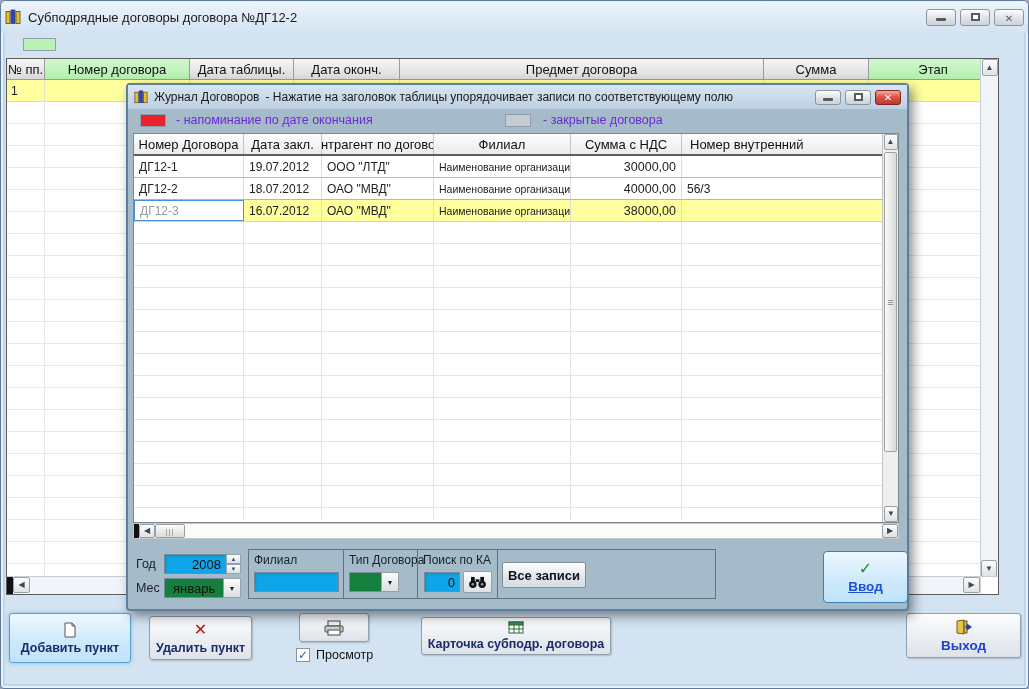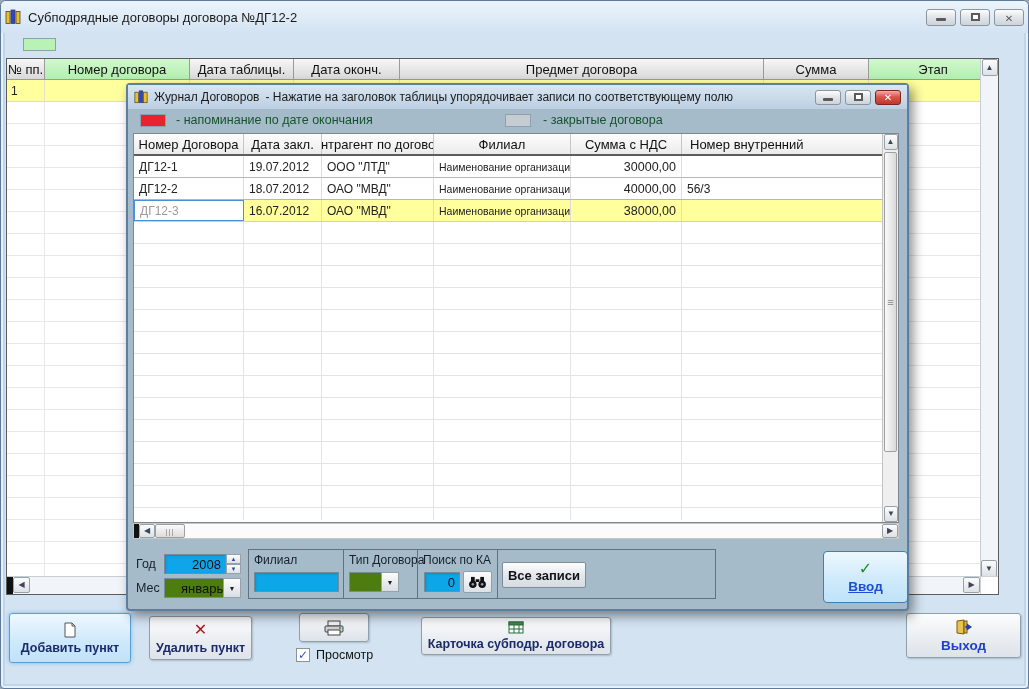--- a/index.html
+++ b/index.html
@@ -84,21 +84,21 @@
   .btn-exit { left:905px; top:612px; width:115px; height:45px; color:#1f3fd4; font-size:13.5px; }
   .xicon { color:#b01818; font-size:16px; font-weight:bold; line-height:1; }
 
   
   .dialog { position:absolute; left:125px; top:82px; width:783px; height:528px;
             background:#a6bbc9; border:2px solid #5d7e9c; border-radius:4px;
             box-shadow:4px 5px 12px rgba(0,0,0,.45); }
   .dlg-titlebar { position:absolute; left:0; top:0; width:100%; height:24px;
                   background:linear-gradient(#d9e6f2,#bccfe1); display:flex; align-items:center;
                   gap:6px; padding:0 6px; font-size:12px; color:#1a1a1a; }
-  .dlg-legend { position:absolute; left:0; top:24px; width:100%; height:22px; font-size:12.5px; color:#14532d; }
+  .dlg-legend { position:absolute; left:0; top:24px; width:100%; height:22px; font-size:12.5px; color:#6d28d9; }
   .sw-red  { position:absolute; left:12px; top:5px; width:26px; background:#e8232e; }
   .dl-text1{ position:absolute; left:48px; top:4px; }
   .sw-gray { position:absolute; left:377px; top:5px; width:26px; background:#c6cdd2; }
   .dl-text2{ position:absolute; left:415px; top:4px; }
 
   .dlg-table { position:absolute; left:5px; top:48px; width:766px; height:390px;
                background:#fff; border:1px solid #7e868e; }
   .dt-header { display:flex; height:22px; border-bottom:2px solid #5e5e5e; }
   .dh-cell { background:linear-gradient(#fdfdfd,#ebebeb); border-right:1px solid #c6c6c6;
              display:flex; align-items:center; justify-content:center; font-size:13px; color:#111;
@@ -141,22 +141,22 @@
            font-size:13px; color:#111; display:flex; align-items:center; }
   .year-box { position:absolute; left:36px; top:469px; width:62px; height:20px;
               justify-content:flex-end; padding-right:4px; }
   .spinner { position:absolute; left:98px; top:469px; width:15px; height:20px;
              display:flex; flex-direction:column; }
   .spin { flex:1; border:1px solid #98a0a8; background:linear-gradient(#fcfcfc,#dde2e7);
           display:flex; align-items:center; justify-content:center; color:#2a4aaa; }
   .spin::before { font-size:6px; line-height:1; }
   .spin.up::before{content:"▲"} .spin.down::before{content:"▼"}
   .combo { position:absolute; display:flex; }
-  .combo .cval { background:#4d7c0f; border:1px solid #7a8a98; border-right:none; height:20px;
-                 display:flex; align-items:center; padding-left:16px; font-size:13px; color:#111; }
+  .combo .cval { background:#15803d; border:1px solid #7a8a98; border-right:none; height:20px;
+                 display:flex; align-items:center; padding-left:8px; font-size:13px; color:#111; }
   .combo .cbtn { width:18px; height:20px; border:1px solid #98a0a8;
                  background:linear-gradient(#fcfcfc,#d9dee3); display:flex; align-items:center;
                  justify-content:center; color:#222; }
   .combo .cbtn::before { content:"▼"; font-size:7px; }
   .groupbox { position:absolute; left:120px; top:464px; width:468px; height:50px;
               border:1px solid #65727e; display:flex; }
   .gsec { border-right:1px solid #65727e; position:relative; }
   .gsec.last { border-right:none; }
   .gs1{width:95px} .gs2{width:74px} .gs3{width:127px} .gs4{width:80px} .gs5{flex:1}
   .gsec .glabel { position:absolute; left:5px; top:3px; font-size:12px; font-weight:normal;

